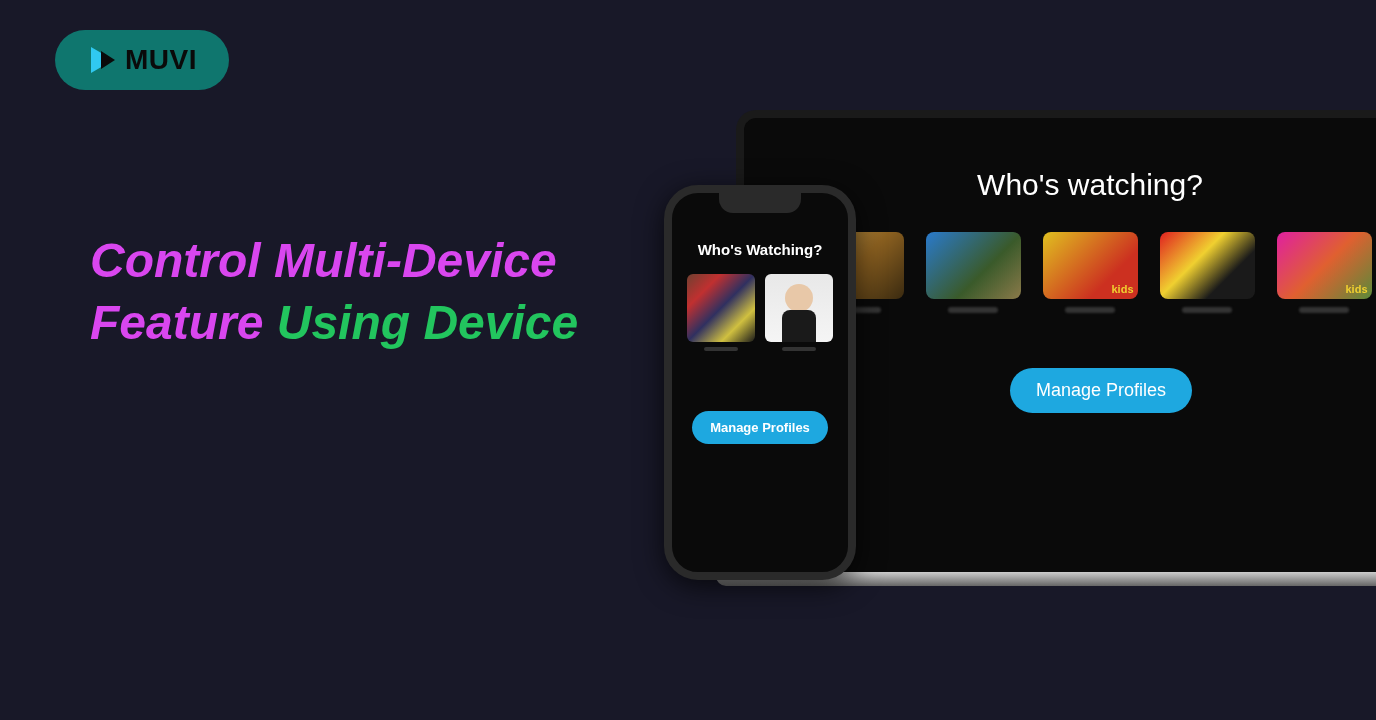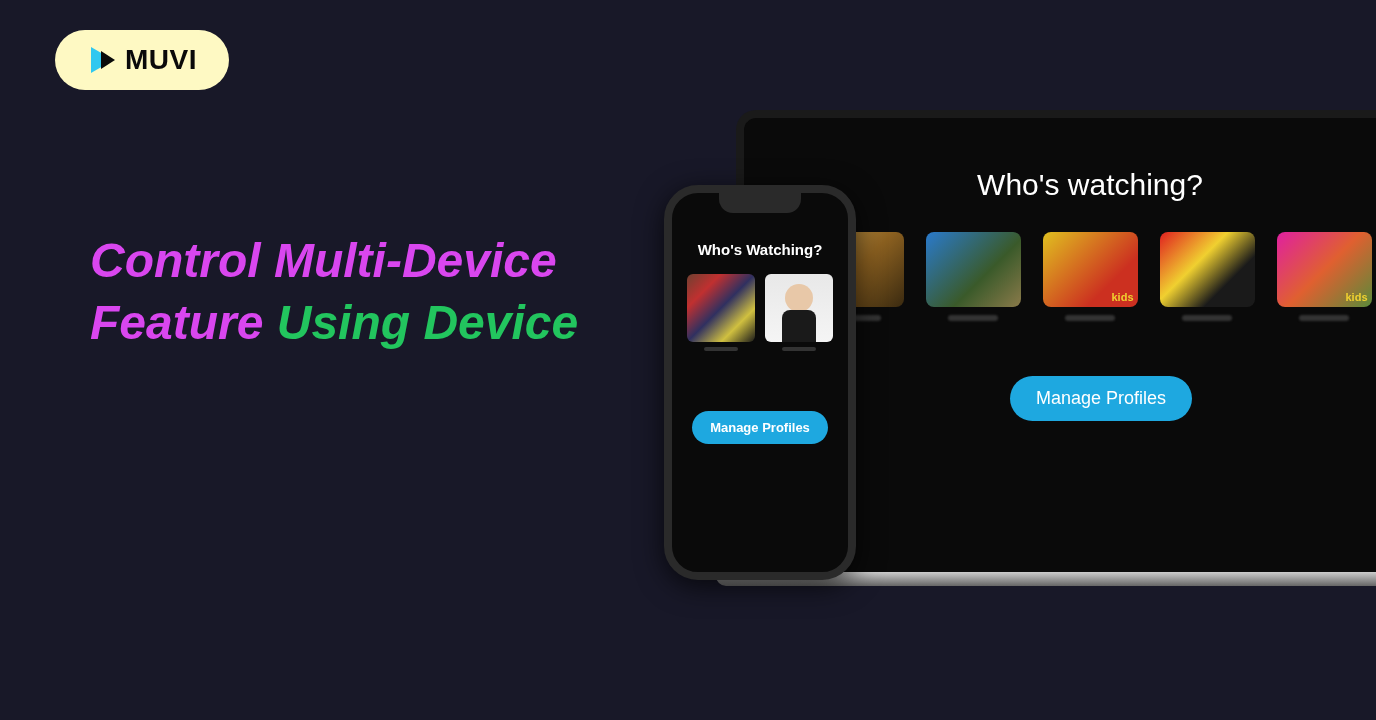--- a/index.html
+++ b/index.html
@@ -8,21 +8,21 @@
       height: 720px;
       background: #181828;
       font-family: -apple-system, BlinkMacSystemFont, 'Segoe UI', Arial, sans-serif;
       overflow: hidden;
       position: relative;
     }
     .logo-pill {
       position: absolute;
       top: 30px;
       left: 55px;
-      background: #fef9c3;
+      background: #0f766e;
       border-radius: 50px;
       padding: 14px 32px;
       display: flex;
       align-items: center;
       gap: 8px;
     }
     .logo-mark {
       display: flex;
       align-items: center;
     }
@@ -78,21 +78,21 @@
     }
     .profiles-row {
       display: flex;
       gap: 22px;
       justify-content: center;
       margin-left: 40px;
       margin-bottom: 55px;
     }
     .profile-tile {
       width: 95px;
-      height: 75px;
+      height: 67px;
       border-radius: 8px;
       position: relative;
       overflow: hidden;
     }
     .profile-tile.tiger { background: linear-gradient(135deg, #d4a850 0%, #8b6020 50%, #3a2a10 100%); }
     .profile-tile.turtle { background: linear-gradient(135deg, #2a7acc 0%, #3a5a2a 60%, #8a7a4a 100%); }
     .profile-tile.bug { background: linear-gradient(135deg, #e0c020 0%, #cc3020 70%); }
     .profile-tile.mickey { background: linear-gradient(135deg, #e02020 0%, #f0d030 40%, #1a1a1a 70%); }
     .profile-tile.butterfly { background: linear-gradient(135deg, #e020a0 0%, #e06030 50%, #5a8a3a 100%); }
     .profile-tile.characters { background: linear-gradient(135deg, #704030 0%, #c03030 25%, #303060 50%, #d0c040 75%, #1a1a1a 100%); }

